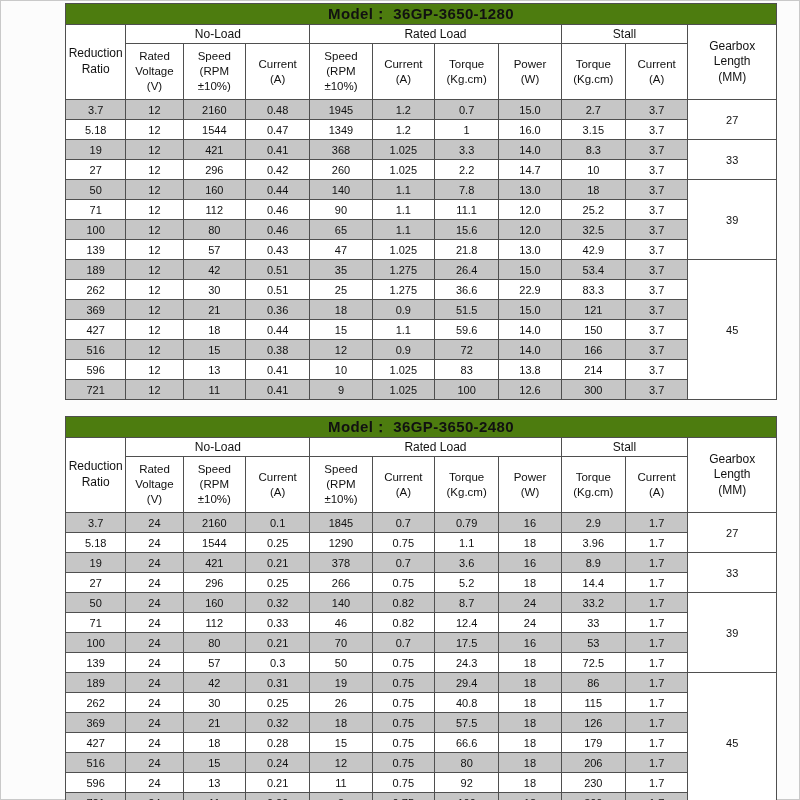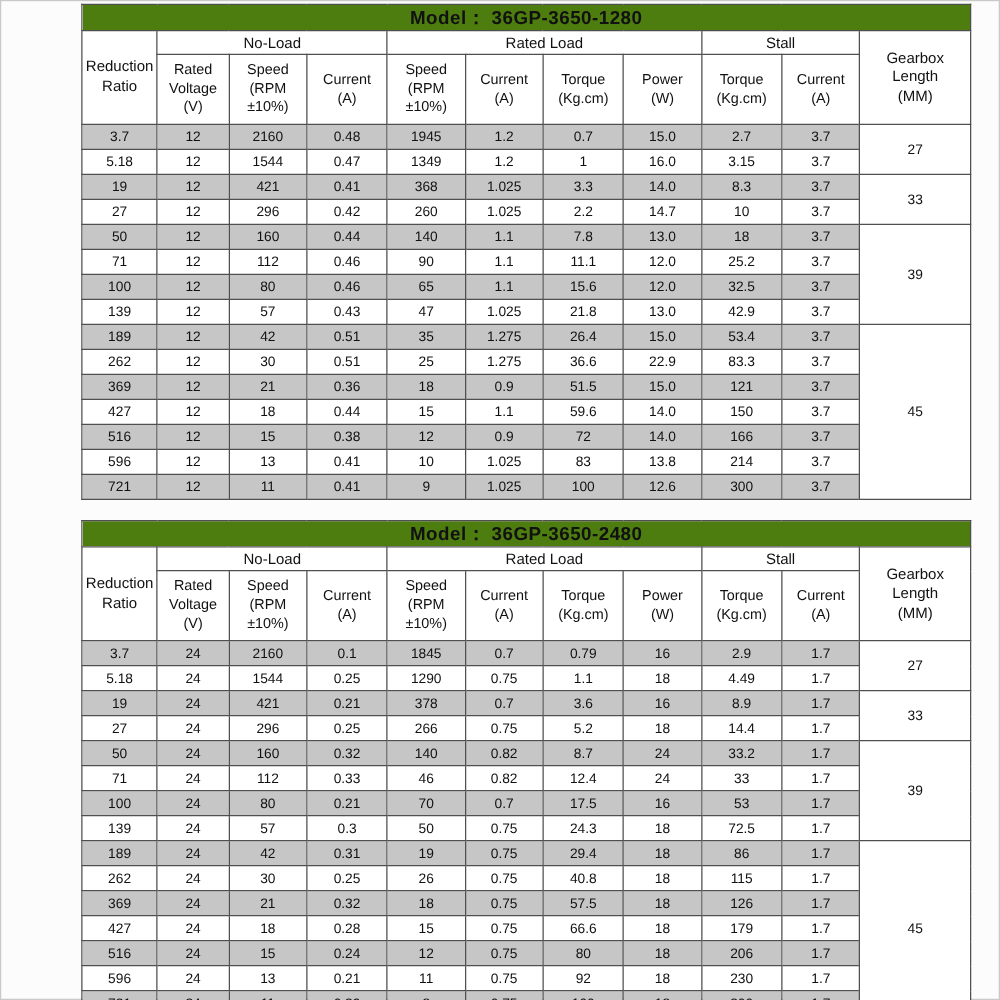--- a/index.html
+++ b/index.html
@@ -357,21 +357,21 @@
         </tr>
         <tr class="plain">
           <td>5.18</td>
           <td>24</td>
           <td>1544</td>
           <td>0.25</td>
           <td>1290</td>
           <td>0.75</td>
           <td>1.1</td>
           <td>18</td>
-          <td>4.49</td>
+          <td>3.96</td>
           <td>1.7</td>
         </tr>
         <tr class="shaded">
           <td>19</td>
           <td>24</td>
           <td>421</td>
           <td>0.21</td>
           <td>378</td>
           <td>0.7</td>
           <td>3.6</td>

